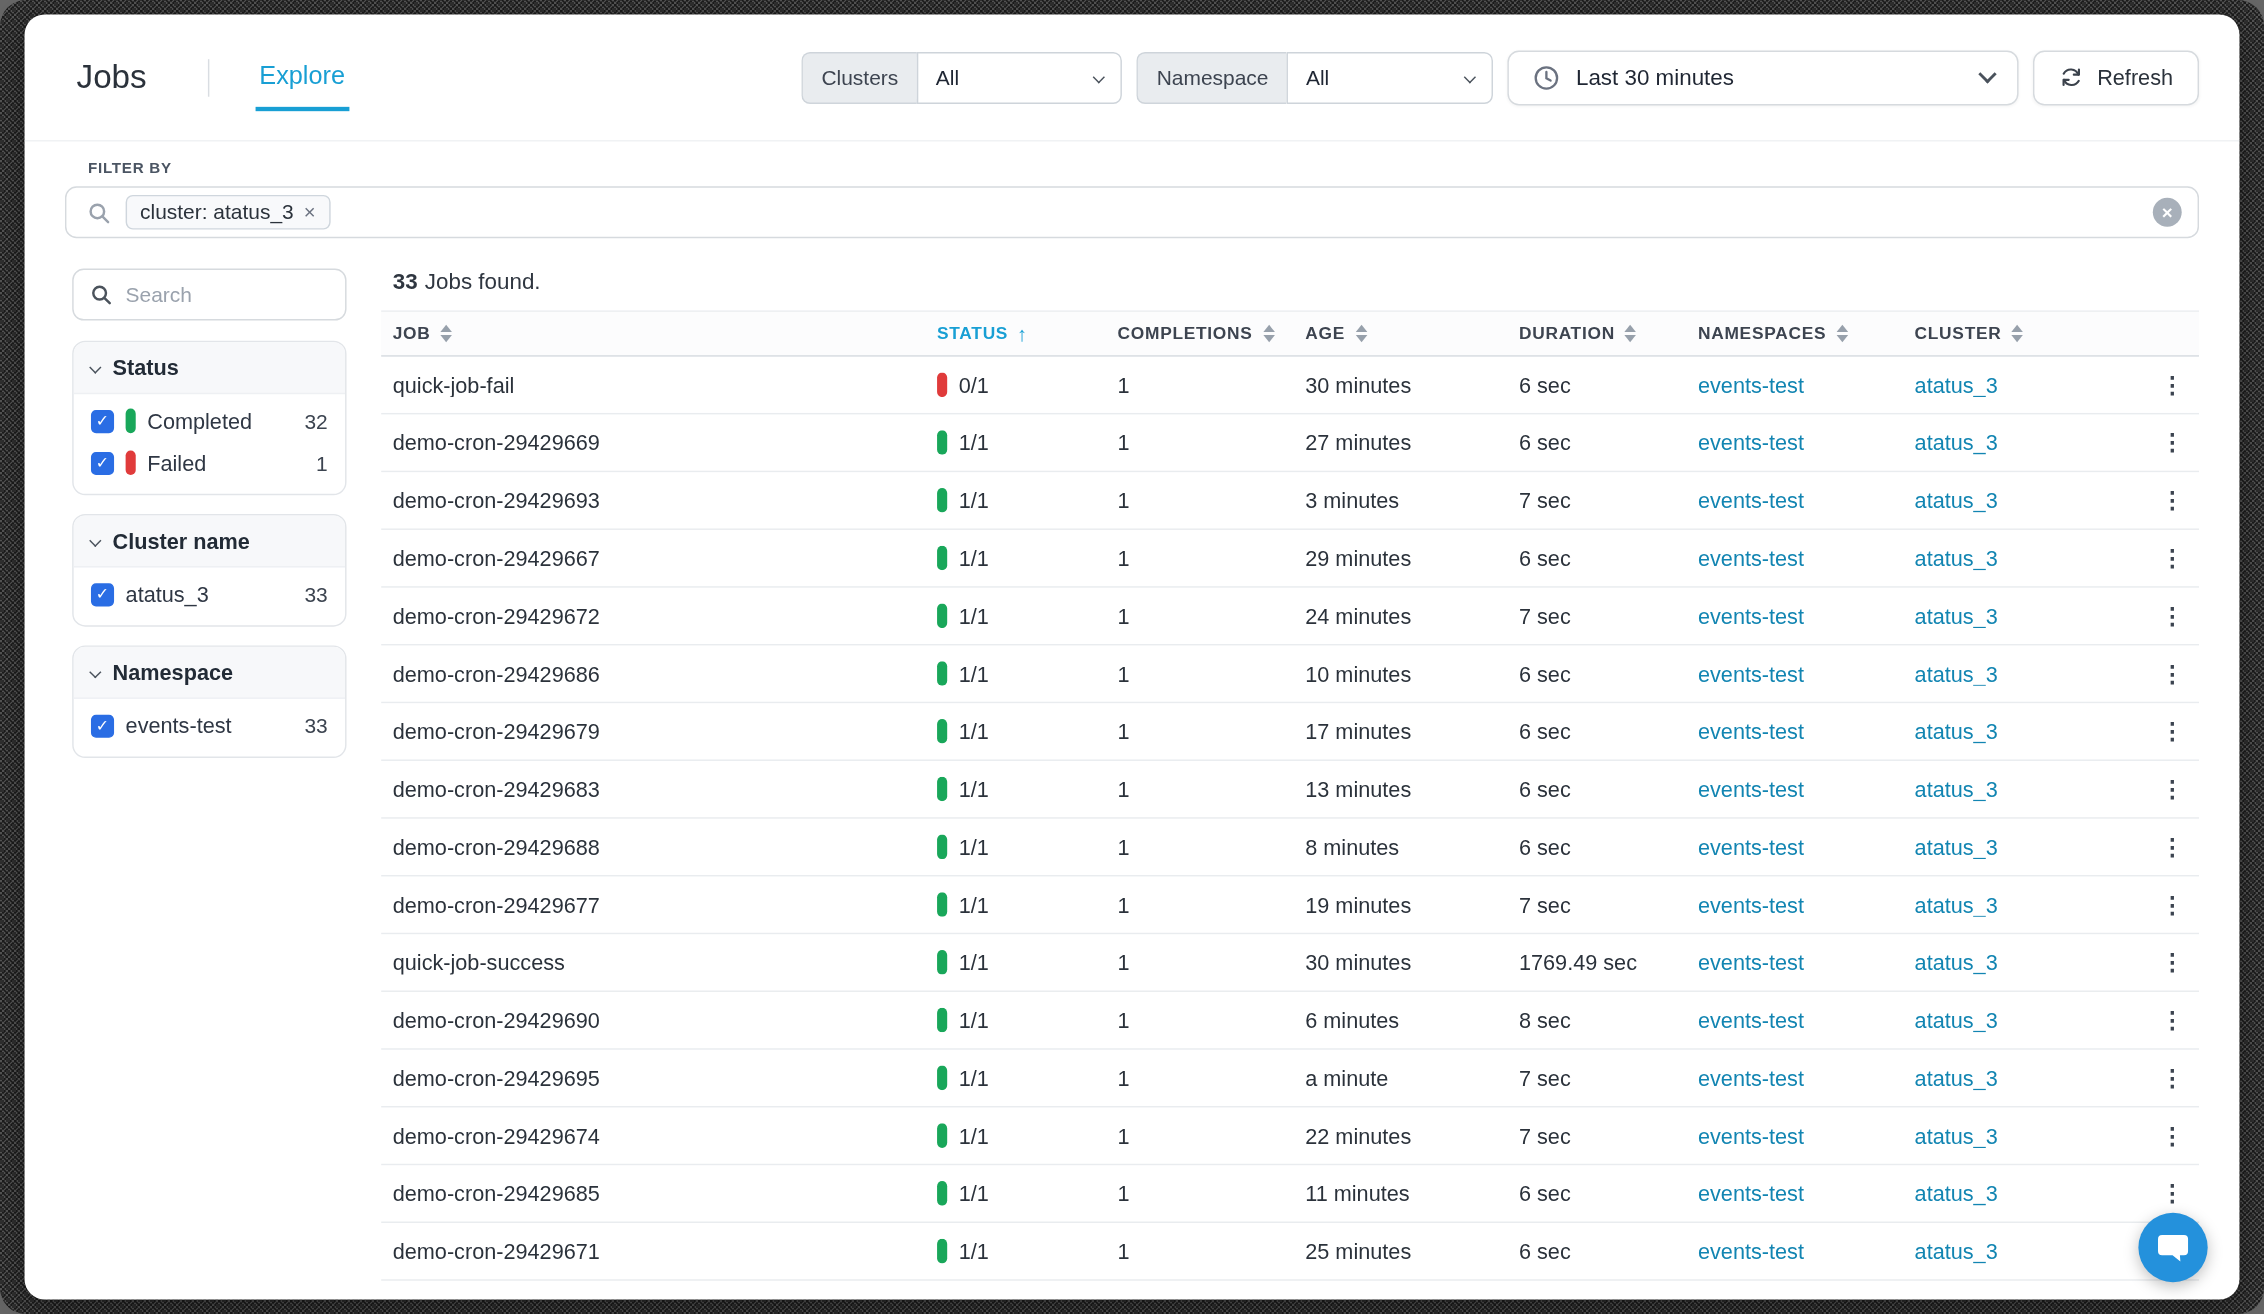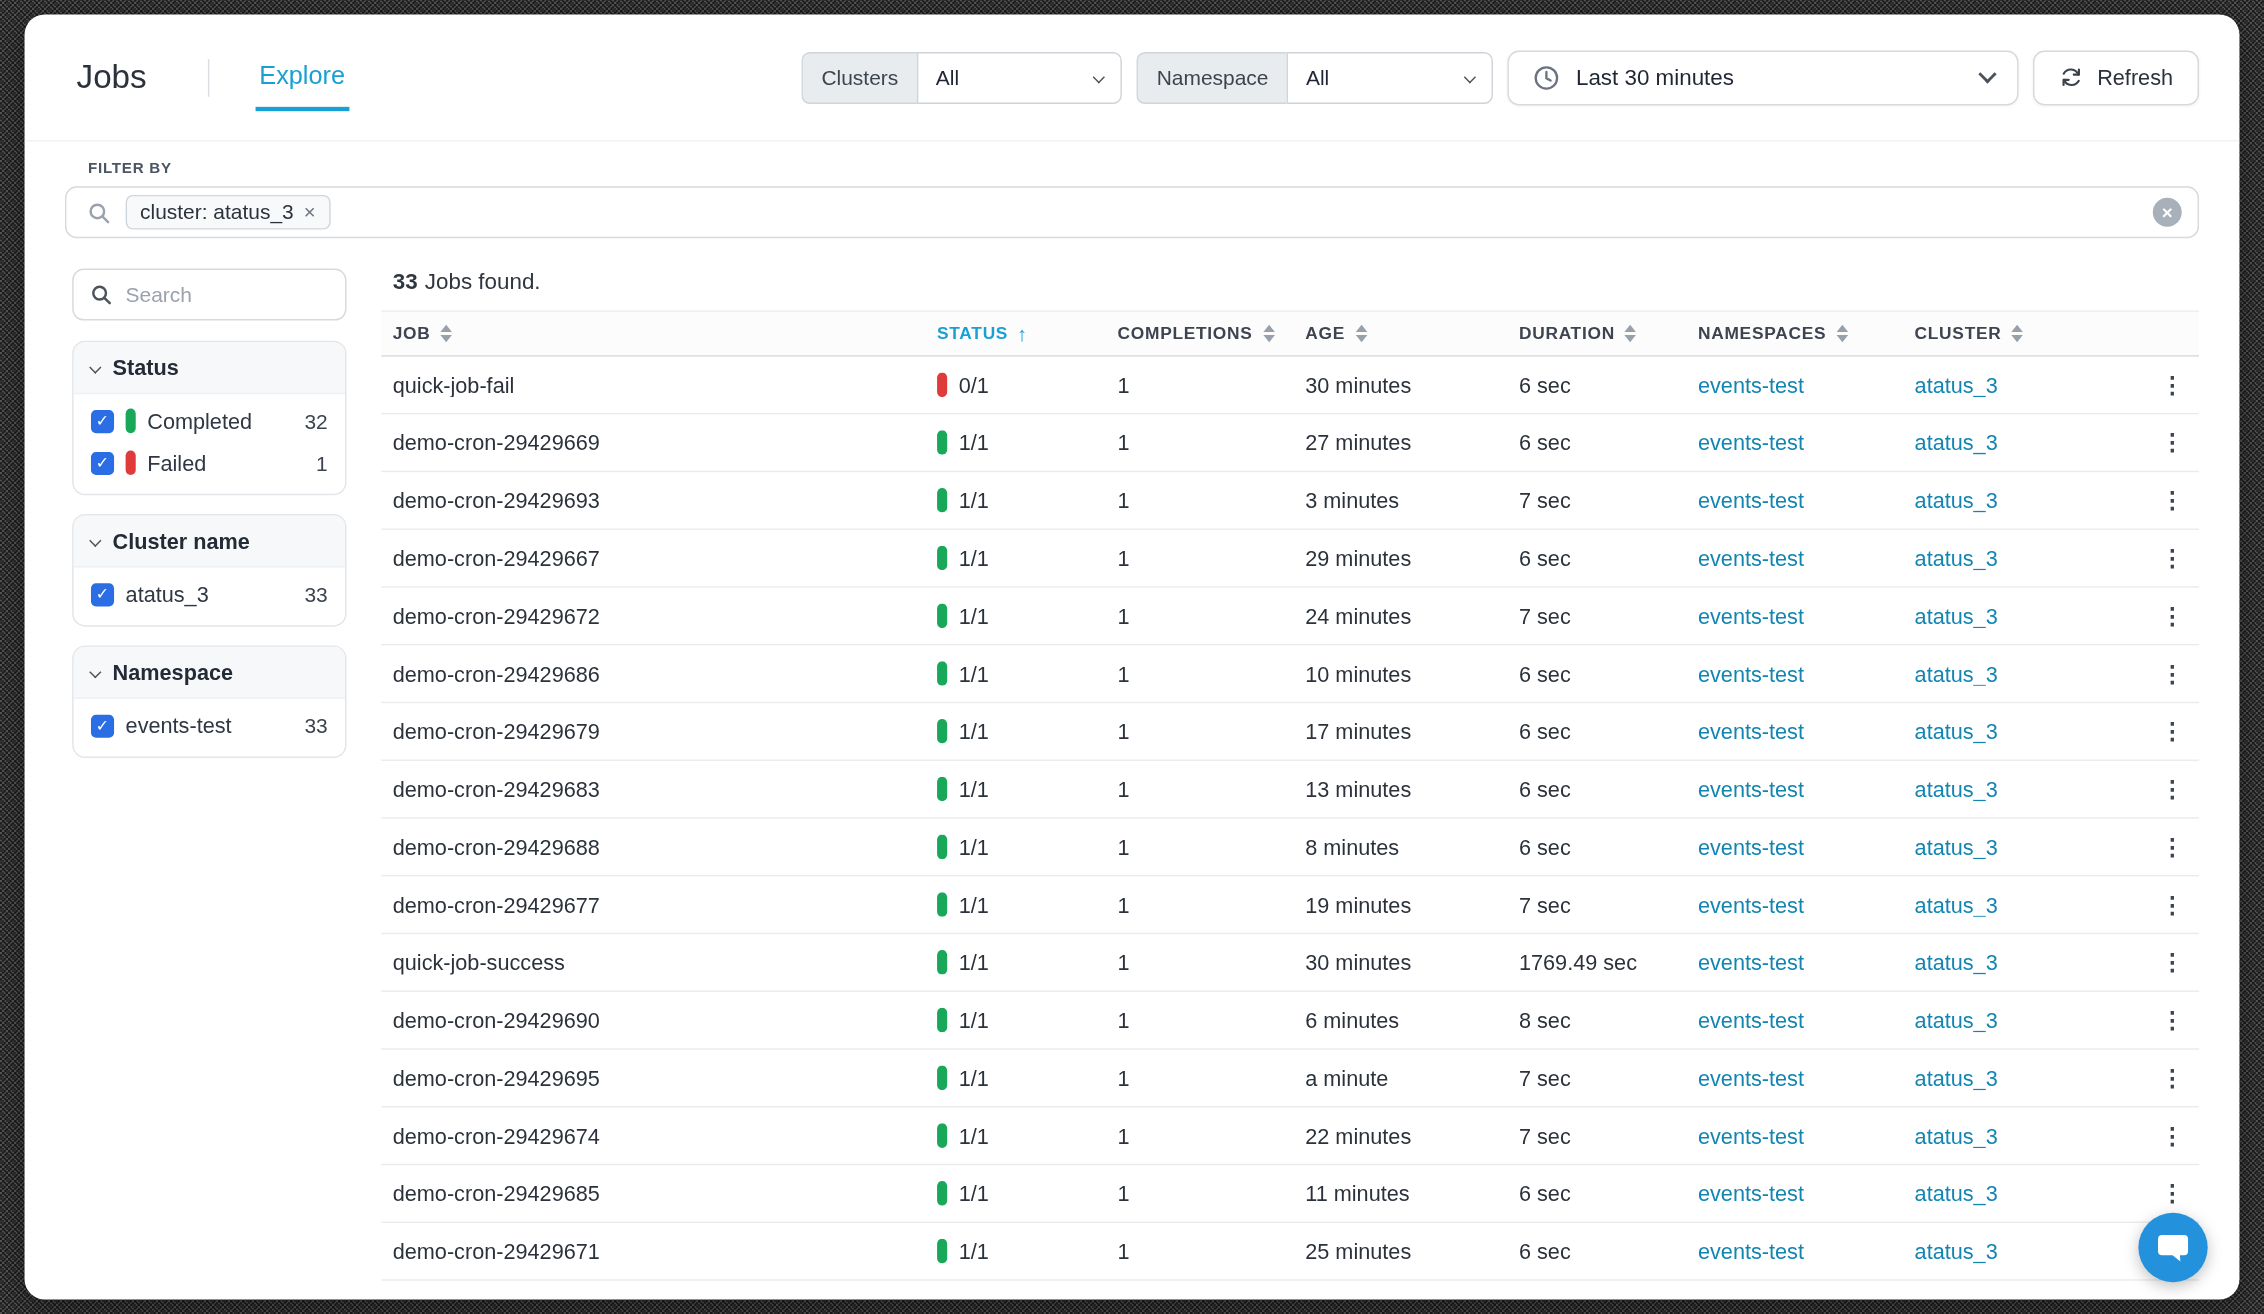--- a/index.html
+++ b/index.html
@@ -6,21 +6,21 @@
   html,body{width:2264px;height:1314px;overflow:hidden;background:#666;}
   body{font-family:"Liberation Sans",sans-serif;}
 
   
   .stage{position:relative;width:2264px;height:1314px;
     background-image:
       repeating-conic-gradient(#4c4c4c 0% 25%, #8a8a8a 0% 50%),
       repeating-conic-gradient(#5a5a5a 0% 25%, #9b9b9b 0% 50%);
     background-size:4px 4px,6px 6px;
     background-position:0 0,2px 1px;
-    background-blend-mode:multiply;}
+    background-blend-mode:multiply;border-radius:26px;}
   .scale{position:absolute;left:0;top:0;width:1568px;height:910px;
     transform:scale(1.4438775);transform-origin:0 0;}
 
   .panel{position:absolute;left:17px;top:10px;width:1534px;height:890px;background:#fff;
     border-radius:14px;box-shadow:0 0 0 1px rgba(0,0,0,.07),0 6px 22px rgba(0,0,0,.4);overflow:hidden;}
 
   
   .topbar{display:flex;align-items:center;height:88px;padding:0 28px 0 36px;border-bottom:1px solid #f0f2f4;}
   .page-title{font-size:23px;font-weight:500;color:#2b323b;}
   .vdiv{width:1px;height:26px;background:#d9dde2;margin-left:42px;}

